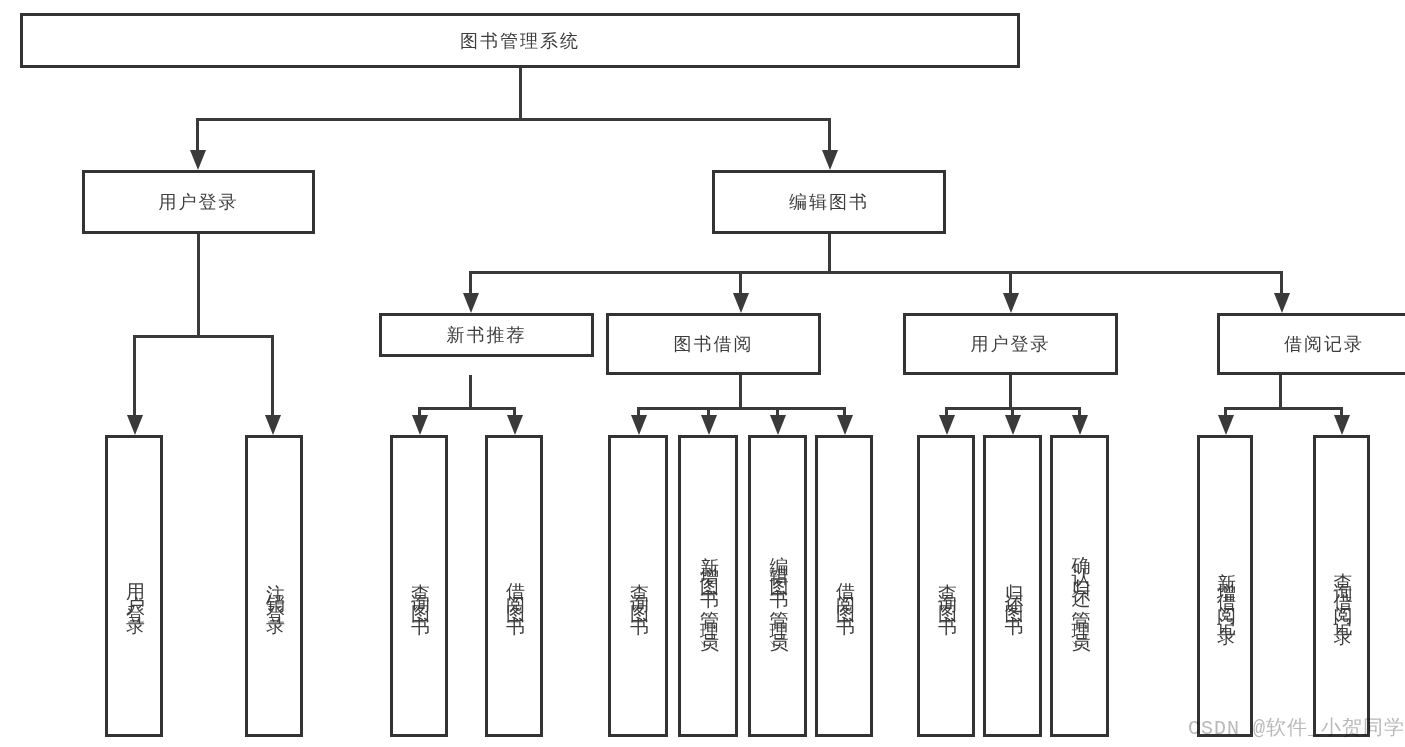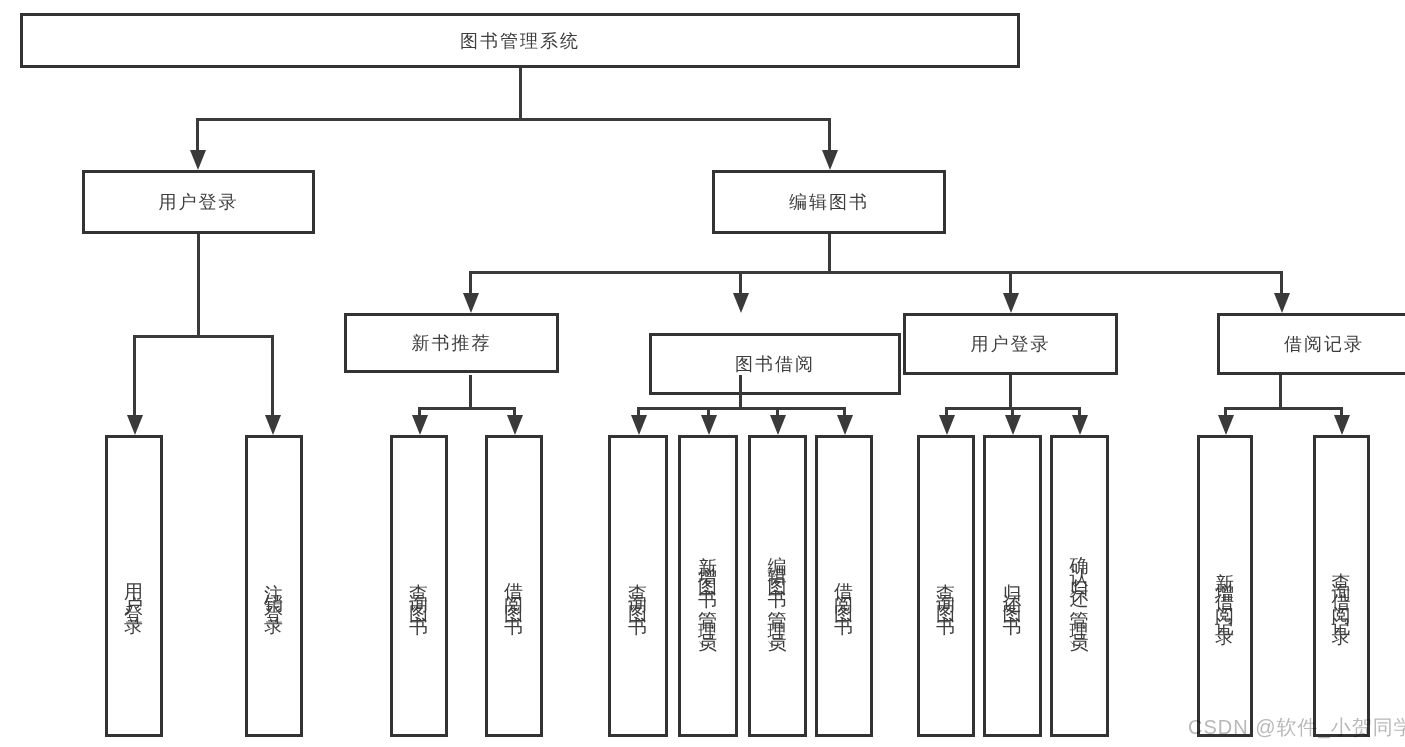--- a/index.html
+++ b/index.html
@@ -2,21 +2,21 @@
 <html><head>
 <meta charset="utf-8">
 <style>
   html, body { margin: 0; padding: 0; background: #ffffff; }
   #canvas {
     position: relative;
     width: 1405px;
     height: 747px;
     background: #ffffff;
     overflow: hidden;
-    font-family: Liberation Sans, sans-serif;
+    font-family: Liberation Mono, monospace;
   }
   .box {
     position: absolute;
     box-sizing: border-box;
     background: #ffffff;
     border: 3px solid #333333;
     color: #3d3d3d;
     display: flex;
     align-items: center;
     justify-content: center;
@@ -83,22 +83,22 @@
   <div class="ln hl" style="left:469px; top:271px; width:813px;"></div>
   <div class="ln vl" style="left:469px; top:271px; height:26px;"></div>
   <div class="ln vl" style="left:739px; top:271px; height:26px;"></div>
   <div class="ln vl" style="left:1009px; top:271px; height:26px;"></div>
   <div class="ln vl" style="left:1280px; top:271px; height:26px;"></div>
   <div class="ar" style="left:463px; top:293px;"></div>
   <div class="ar" style="left:733px; top:293px;"></div>
   <div class="ar" style="left:1003px; top:293px;"></div>
   <div class="ar" style="left:1274px; top:293px;"></div>
 
-  <div class="box hbox" style="left:344px; top:313px; width:215px; height:60px;">新书推荐</div>
-  <div class="box hbox" style="left:649px; top:313px; width:252px; height:62px;margin-top:20px;">图书借阅</div>
+  <div class="box hbox" style="left:379px; top:313px; width:215px; height:44px;">新书推荐</div>
+  <div class="box hbox" style="left:606px; top:313px; width:215px; height:62px;">图书借阅</div>
   <div class="box hbox" style="left:903px; top:313px; width:215px; height:62px;">用户登录</div>
   <div class="box hbox" style="left:1173px; top:313px; width:214px; height:62px;margin-left:44px;">借阅记录</div>
 
   <div class="ln vl" style="left:469px; top:375px; height:32px;"></div>
   <div class="ln hl" style="left:418px; top:407px; width:98px;"></div>
   <div class="ln vl" style="left:418px; top:407px; height:12px;"></div>
   <div class="ln vl" style="left:513px; top:407px; height:12px;"></div>
   <div class="ar" style="left:412px; top:415px;"></div>
   <div class="ar" style="left:507px; top:415px;"></div>
 

